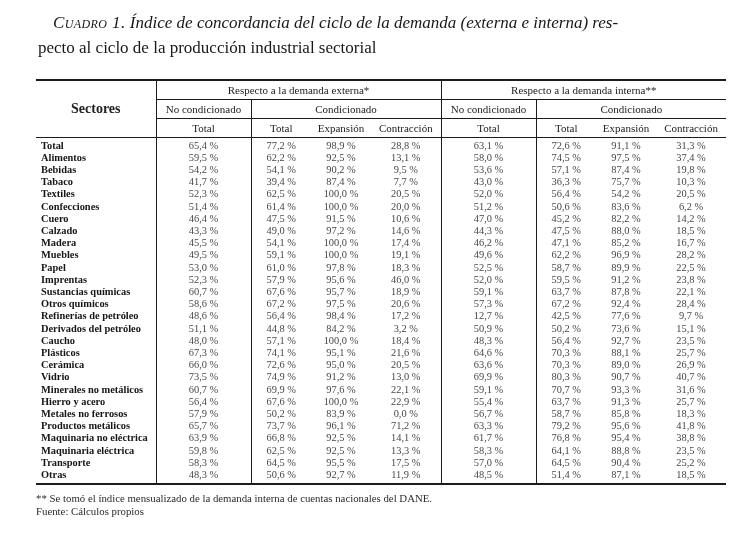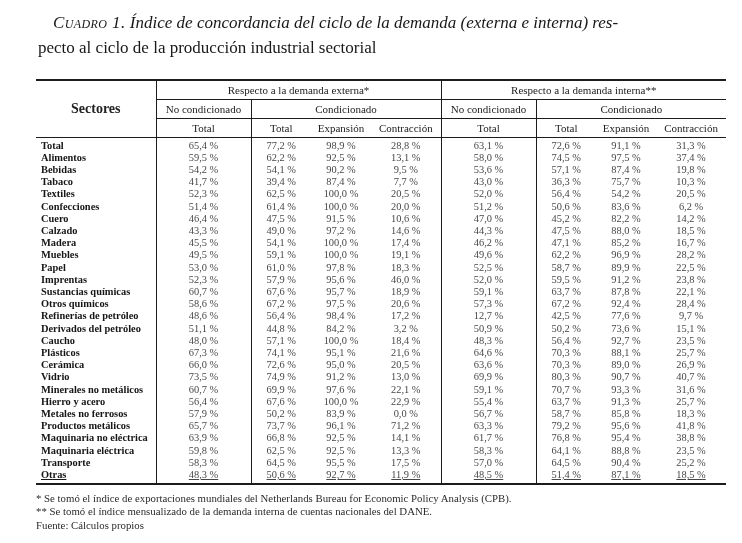--- a/index.html
+++ b/index.html
@@ -57,21 +57,21 @@
   th.sub   { border-bottom: 1px solid #1c1c1c; }
   th.l3    { border-bottom: 1px solid #1c1c1c; }
   tbody { }
   tbody td {
     font-size: 10.4px;
     height: 12.2px;
     line-height: 12.2px;
     color: #474747;
   }
   tbody tr:first-child td { padding-top: 2px; }
-  tbody tr:last-child td  { padding-bottom: 2px; text-decoration: underline; }
+  tbody tr:last-child td  { padding-bottom: 2px; }
   td.sector {
     text-align: left;
     padding-left: 5px;
     font-weight: bold;
     color: #161616;
     border-right: 1px solid #1c1c1c;
   }
   td.brd { border-right: 1px solid #1c1c1c; }
   
   .footnotes {
@@ -434,18 +434,17 @@
           <td class="val brd">11,9 %</td>
           <td class="val brd">48,5 %</td>
           <td class="val">51,4 %</td>
           <td class="val">87,1 %</td>
           <td class="val">18,5 %</td>
         </tr>
       </tbody>
   </table>
 
   <div class="footnotes">
-    <div>* Se tomó el índice de exportaciones mundiales del Netherlands Bureau for Economic Policy Analysis (CPB).</div>
     <div>** Se tomó el índice mensualizado de la demanda interna de cuentas nacionales del DANE.</div>
     <div>Fuente: Cálculos propios</div>
   </div>
 
 </div>
 
 </body></html>

